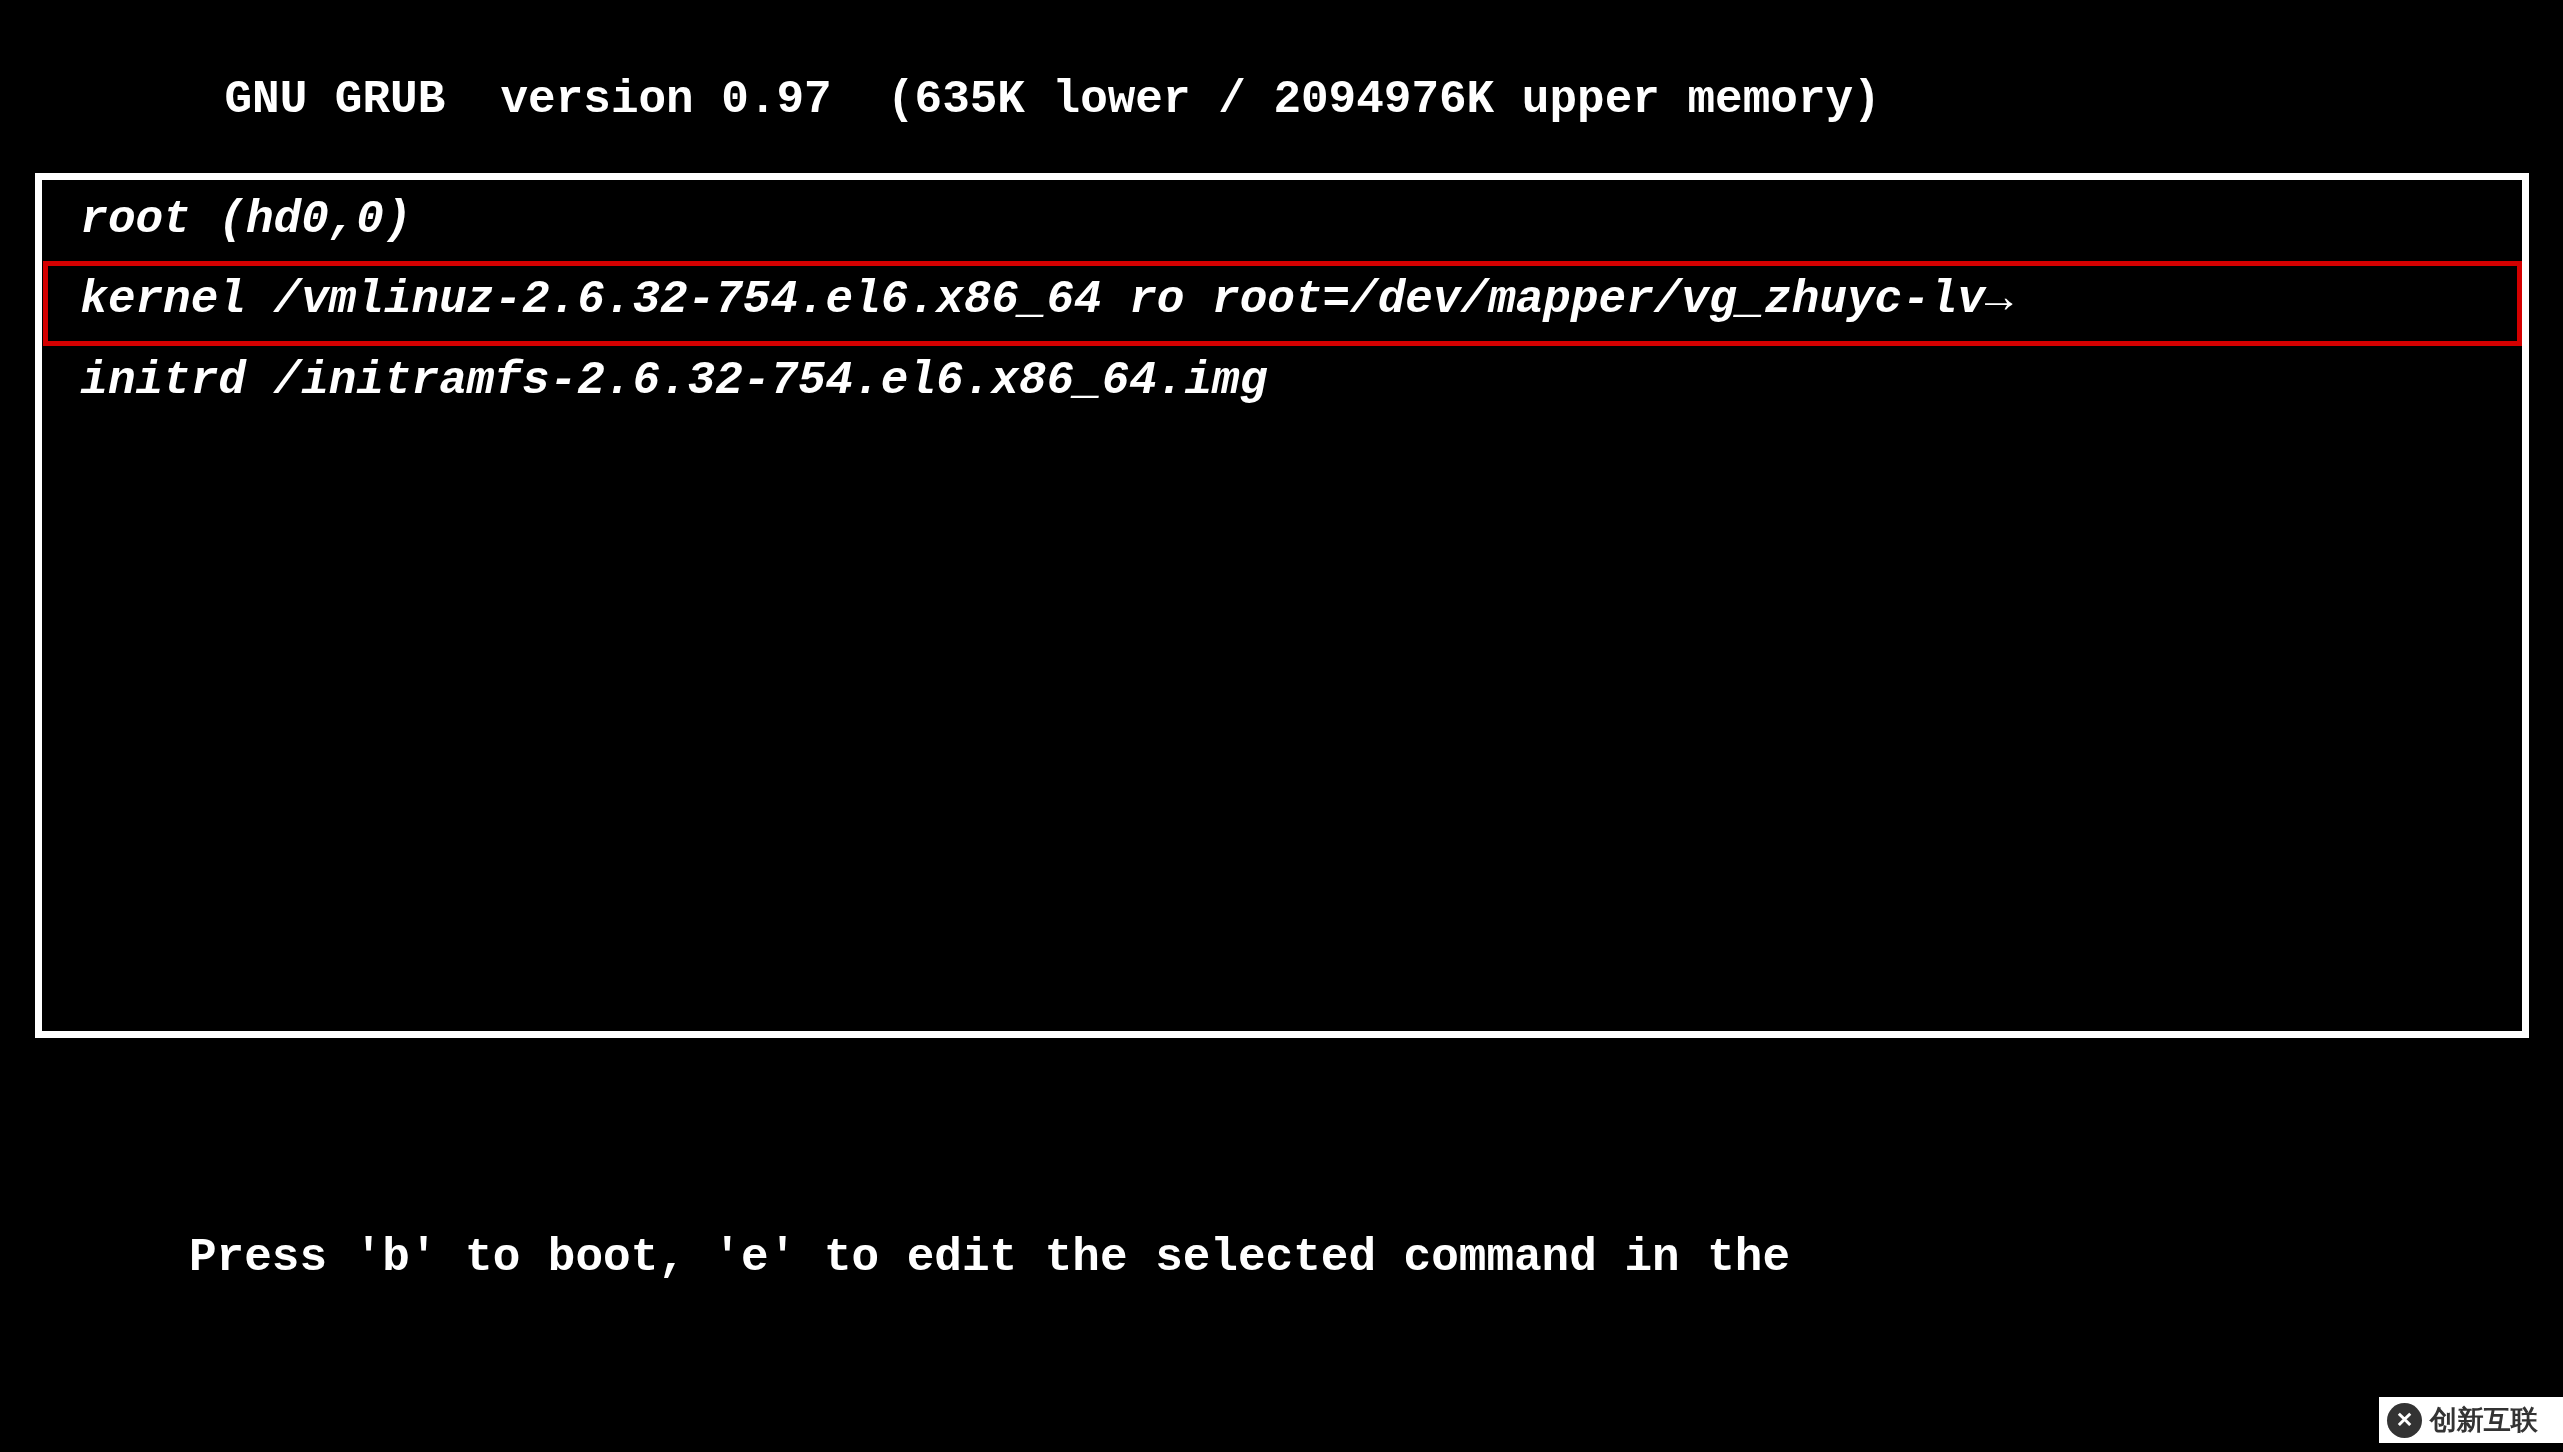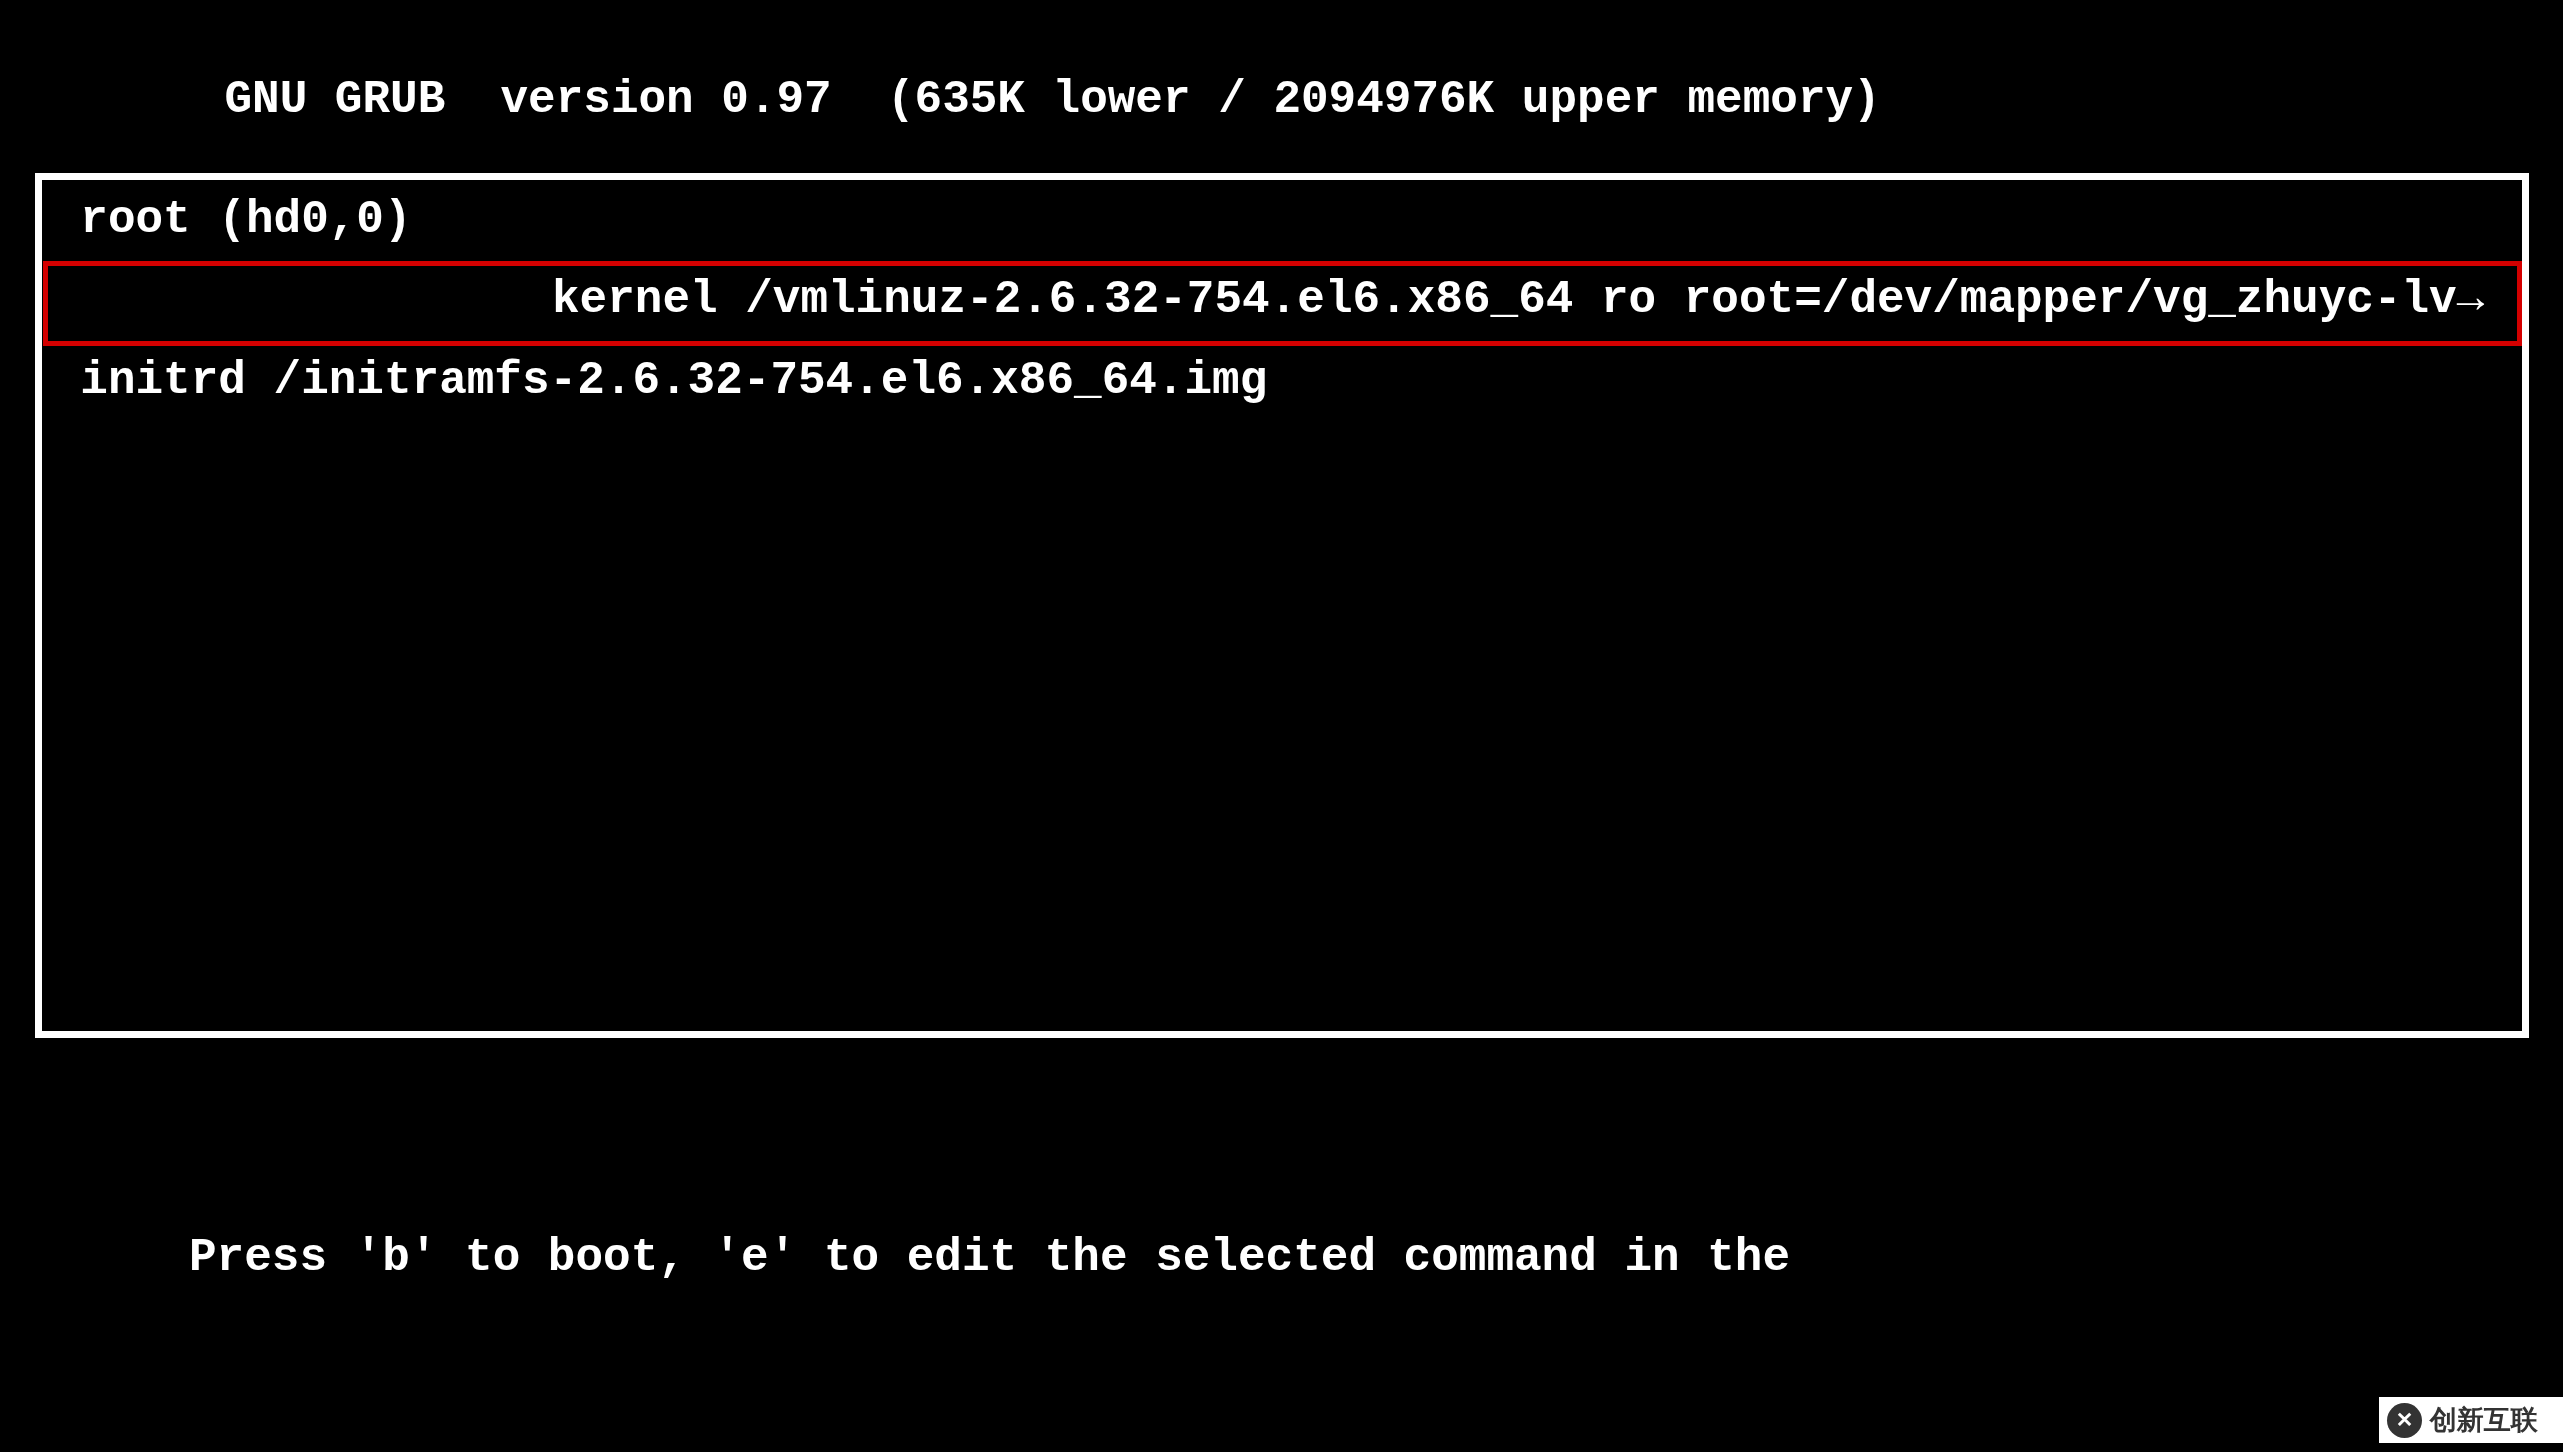--- a/index.html
+++ b/index.html
@@ -32,24 +32,24 @@
     left: 17.3px;
     width: 2494px;
     height: 865px;
     border: 7.7px solid #ffffff;
     box-sizing: border-box;
   }
   .menu-line {
     padding: 5.8px 38px 5.8px 38px;
     white-space: pre;
     line-height: 1.5;
+    font-style: italic;
   }
   .menu-line.highlighted {
     position: relative;
-    text-align: right;
   }
   .highlight-border {
     position: absolute;
     top: 261px;
     left: 25px;
     width: 2479px;
     height: 85px;
     border: 5.8px solid #d40000;
     box-sizing: border-box;
     pointer-events: none;

